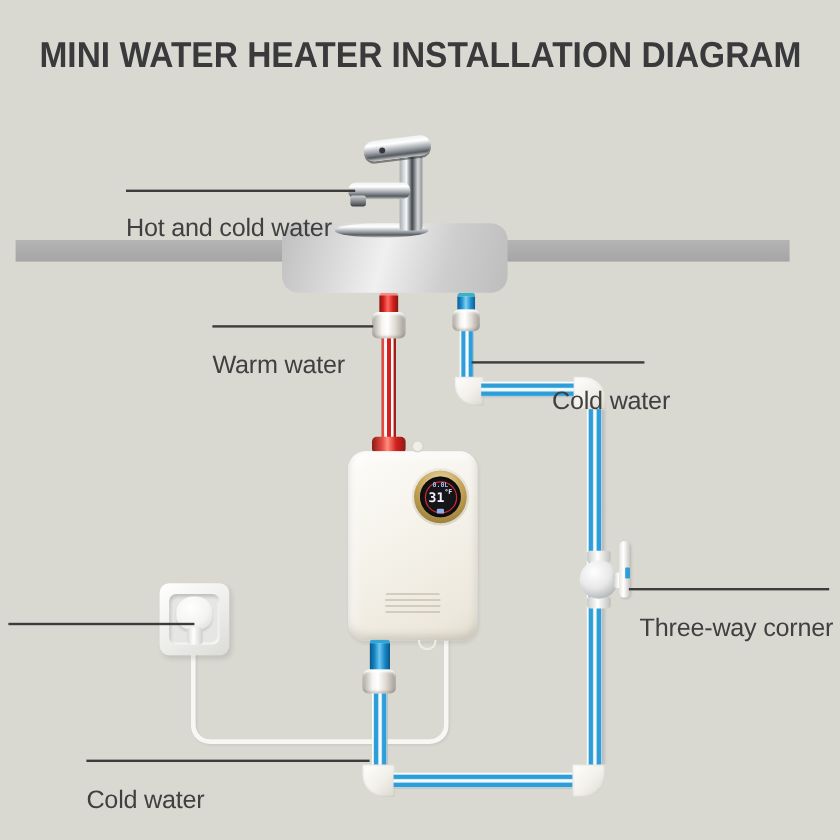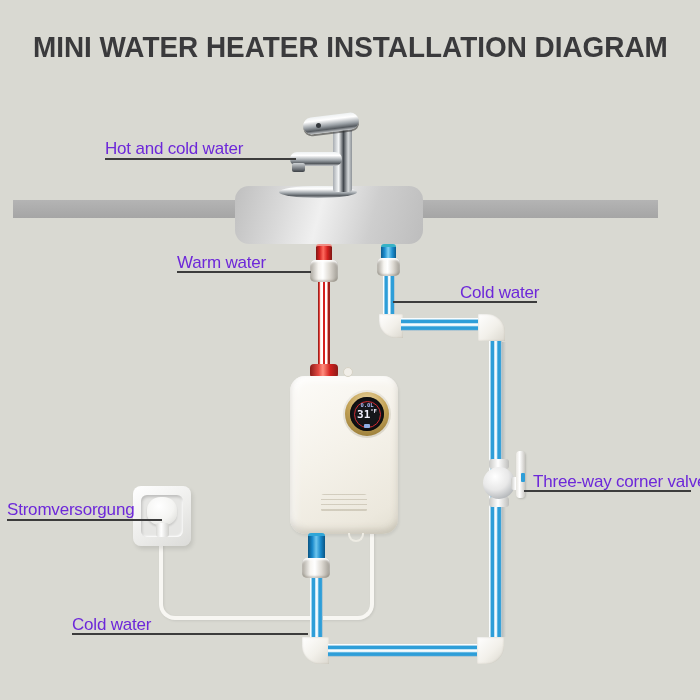--- a/index.html
+++ b/index.html
@@ -4,21 +4,21 @@
 <style>
   html,body{margin:0;padding:0;background:#d9d9d2;}
   #stage{position:relative;width:700px;height:700px;background:#d9d9d2;overflow:hidden;
          font-family:"Liberation Sans",sans-serif;}
   .abs{position:absolute;}
   
   #title{left:0;top:30px;width:700px;text-align:center;font-size:30px;font-weight:bold;
          color:#3a3a3c;letter-spacing:0px;}
   #title span{display:inline-block;transform:scaleX(.93);transform-origin:center;white-space:nowrap;}
   
-  .lbl{font-size:17px;color:#6d28d9;letter-spacing:-.2px;white-space:nowrap;}
+  .lbl{font-size:21px;color:#404040;letter-spacing:-.2px;white-space:nowrap;margin-top:40px;}
   .leader{height:2px;background:#3c3c3c;}
   
   .counter{background:linear-gradient(180deg,#b4b4b4,#a5a5a5);}
   .basin{border-radius:14px;
          background:linear-gradient(105deg,#bfbfbf 0%,#d9d9d9 25%,#f0f0f0 45%,#cecece 72%,#bdbdbd 100%);}
   
   .chromeV{background:linear-gradient(90deg,#a7acb1 0%,#f5f7f8 30%,#43484e 55%,#d6d9db 80%,#8d9297 100%);}
   .chromeH{background:linear-gradient(180deg,#eef1f2 0%,#ffffff 25%,#9ba1a6 60%,#565b60 82%,#c6c9cc 100%);}
   
   .bpipeV{background:linear-gradient(90deg,#f4fafd 0%,#ffffff 8%,#2e9ed8 16%,#2e9ed8 36%,#e8f5fc 44%,#ffffff 54%,#d2ecf9 60%,#2e9ed8 68%,#2e9ed8 88%,#bcd3de 94%,#9fb0b8 100%);}
@@ -129,19 +129,18 @@
   <div class="abs" style="left:521px;top:473px;width:4px;height:9px;border-radius:1px;background:#2e9ed8;"></div>
 
   <div class="abs lbl" style="left:533px;top:472px;">Three-way corner valve</div>
   <div class="abs leader" style="left:524px;top:490px;width:167px;height:1.5px;"></div>
 
   <div class="abs plate" style="left:133px;top:486px;width:58px;height:60px;"></div>
   <div class="abs recess" style="left:141px;top:495px;width:42px;height:42px;"></div>
   <div class="abs plug" style="left:147px;top:497px;width:30px;height:28px;"></div>
   <div class="abs" style="left:156px;top:523px;width:13px;height:14px;border-radius:3px;background:linear-gradient(90deg,#d9d9d6,#ffffff 40%,#cfcfcc);"></div>
 
-  <div class="abs lbl" style="left:7px;top:500px;">Stromversorgung</div>
   <div class="abs leader" style="left:7px;top:519px;width:155px;height:1.5px;"></div>
 
   <div class="abs lbl" style="left:72px;top:615px;">Cold water</div>
   <div class="abs leader" style="left:72px;top:633px;width:236px;height:1.5px;"></div>
 
 </div>
 
 </body></html>

